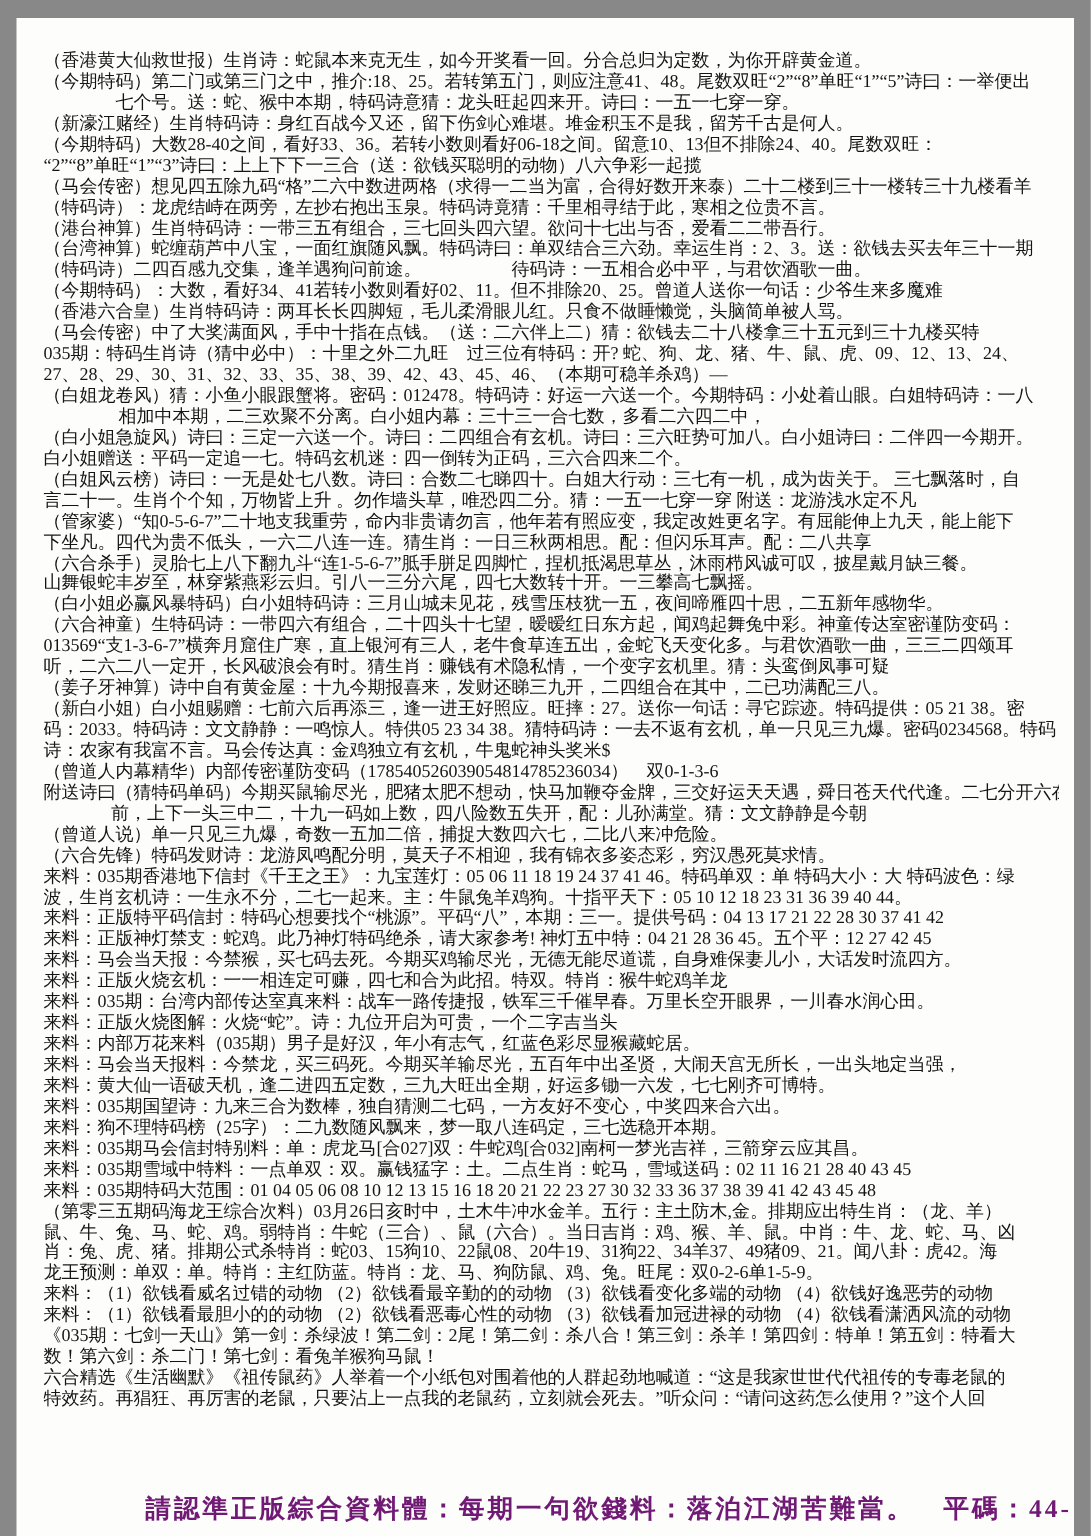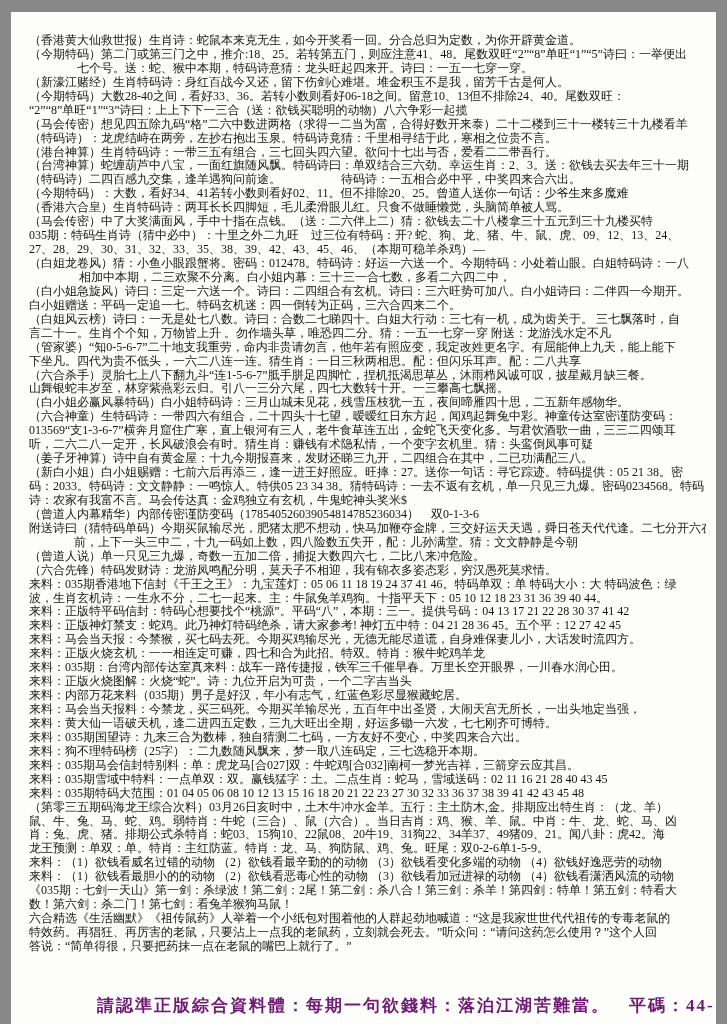--- a/index.html
+++ b/index.html
@@ -45,21 +45,21 @@
       <div class="line">（香港黄大仙救世报）生肖诗：蛇鼠本来克无生，如今开奖看一回。分合总归为定数，为你开辟黄金道。</div>
       <div class="line">（今期特码）第二门或第三门之中，推介:18、25。若转第五门，则应注意41、48。尾数双旺“2”“8”单旺“1”“5”诗曰：一举便出</div>
       <div class="line" style="padding-left: 48px;">七个号。送：蛇、猴中本期，特码诗意猜：龙头旺起四来开。诗曰：一五一七穿一穿。</div>
       <div class="line">（新濠江赌经）生肖特码诗：身红百战今又还，留下伤剑心难堪。堆金积玉不是我，留芳千古是何人。</div>
       <div class="line">（今期特码）大数28-40之间，看好33、36。若转小数则看好06-18之间。留意10、13但不排除24、40。尾数双旺：</div>
       <div class="line">“2”“8”单旺“1”“3”诗曰：上上下下一三合（送：欲钱买聪明的动物）八六争彩一起揽</div>
       <div class="line">（马会传密）想见四五除九码“格”二六中数进两格（求得一二当为富，合得好数开来泰）二十二楼到三十一楼转三十九楼看羊</div>
       <div class="line">（特码诗）：龙虎结峙在两旁，左抄右抱出玉泉。特码诗竟猜：千里相寻结于此，寒相之位贵不言。</div>
       <div class="line">（港台神算）生肖特码诗：一带三五有组合，三七回头四六望。欲问十七出与否，爱看二二带吾行。</div>
       <div class="line">（台湾神算）蛇缠葫芦中八宝，一面红旗随风飘。特码诗曰：单双结合三六劲。幸运生肖：2、3。送：欲钱去买去年三十一期</div>
-      <div class="line">（特码诗）二四百感九交集，逢羊遇狗问前途。　　　　　待码诗：一五相合必中平，中奖四来合六出。</div>
+      <div class="line">（特码诗）二四百感九交集，逢羊遇狗问前途。　　　　　待码诗：一五相合必中平，与君饮酒歌一曲。</div>
       <div class="line">（今期特码）：大数，看好34、41若转小数则看好02、11。但不排除20、25。曾道人送你一句话：少爷生来多魔难</div>
       <div class="line">（香港六合皇）生肖特码诗：两耳长长四脚短，毛儿柔滑眼儿红。只食不做睡懒觉，头脑简单被人骂。</div>
       <div class="line">（马会传密）中了大奖满面风，手中十指在点钱。（送：二六伴上二）猜：欲钱去二十八楼拿三十五元到三十九楼买特</div>
       <div class="line">035期：特码生肖诗（猜中必中）：十里之外二九旺　过三位有特码：开? 蛇、狗、龙、猪、牛、鼠、虎、09、12、13、24、</div>
       <div class="line">27、28、29、30、31、32、33、35、38、39、42、43、45、46、（本期可稳羊杀鸡）—</div>
       <div class="line">（白姐龙卷风）猜：小鱼小眼跟蟹将。密码：012478。特码诗：好运一六送一个。今期特码：小处着山眼。白姐特码诗：一八</div>
       <div class="line" style="padding-left: 50px;">相加中本期，二三欢聚不分离。白小姐内幕：三十三一合七数，多看二六四二中，</div>
       <div class="line">（白小姐急旋风）诗曰：三定一六送一个。诗曰：二四组合有玄机。诗曰：三六旺势可加八。白小姐诗曰：二伴四一今期开。</div>
       <div class="line">白小姐赠送：平码一定追一七。特码玄机迷：四一倒转为正码，三六合四来二个。</div>
       <div class="line">（白姐风云榜）诗曰：一无是处七八数。诗曰：合数二七睇四十。白姐大行动：三七有一机，成为齿关于。 三七飘落时，自</div>
@@ -100,16 +100,15 @@
       <div class="line">（第零三五期码海龙王综合次料）03月26日亥时中，土木牛冲水金羊。五行：主土防木,金。排期应出特生肖：（龙、羊）</div>
       <div class="line">鼠、牛、兔、马、蛇、鸡。弱特肖：牛蛇（三合）、鼠（六合）。当日吉肖：鸡、猴、羊、鼠。中肖：牛、龙、蛇、马、凶</div>
       <div class="line">肖：兔、虎、猪。排期公式杀特肖：蛇03、15狗10、22鼠08、20牛19、31狗22、34羊37、49猪09、21。闻八卦：虎42。海</div>
       <div class="line">龙王预测：单双：单。特肖：主红防蓝。特肖：龙、马、狗防鼠、鸡、兔。旺尾：双0-2-6单1-5-9。</div>
       <div class="line">来料：（1）欲钱看威名过错的动物 （2）欲钱看最辛勤的的动物 （3）欲钱看变化多端的动物 （4）欲钱好逸恶劳的动物</div>
       <div class="line">来料：（1）欲钱看最胆小的的动物 （2）欲钱看恶毒心性的动物 （3）欲钱看加冠进禄的动物 （4）欲钱看潇洒风流的动物</div>
       <div class="line">《035期：七剑一天山》第一剑：杀绿波！第二剑：2尾！第二剑：杀八合！第三剑：杀羊！第四剑：特单！第五剑：特看大</div>
       <div class="line">数！第六剑：杀二门！第七剑：看兔羊猴狗马鼠！</div>
       <div class="line">六合精选《生活幽默》《祖传鼠药》人举着一个小纸包对围着他的人群起劲地喊道：“这是我家世世代代祖传的专毒老鼠的</div>
       <div class="line">特效药。再猖狂、再厉害的老鼠，只要沾上一点我的老鼠药，立刻就会死去。”听众问：“请问这药怎么使用？”这个人回</div>
-      <div class="line">答说：“简单得很，只要把药抹一点在老鼠的嘴巴上就行了。”</div>
     </div>
   <div class="footer">請認準正版綜合資料體：每期一句欲錢料：落泊江湖苦難當。　平碼：44-12</div>
 </div>
 
 </body></html>

